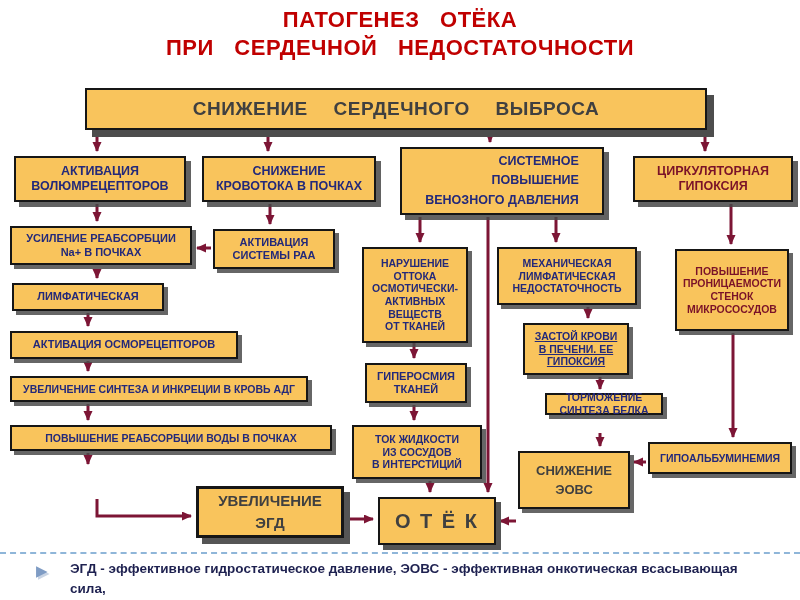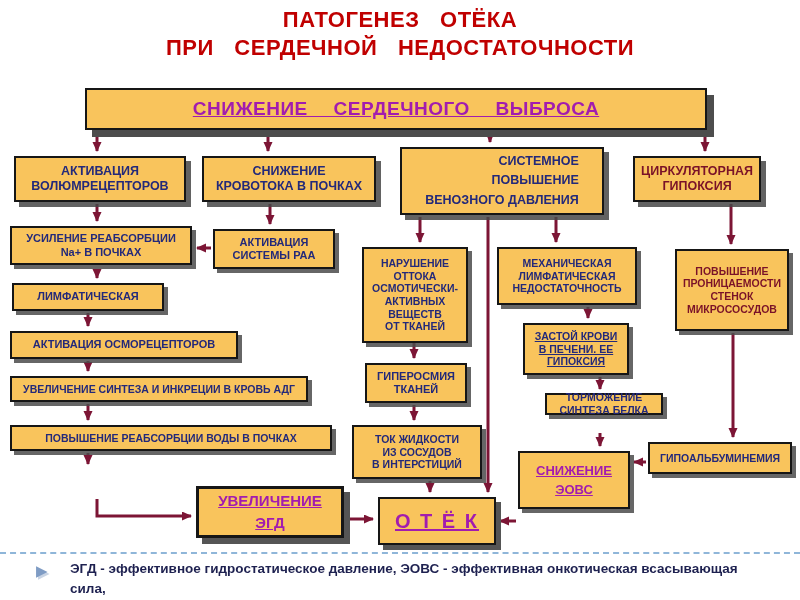--- a/index.html
+++ b/index.html
@@ -13,21 +13,21 @@
   }
   .title .ws{word-spacing:14px;letter-spacing:.5px;}
   .arrows{position:absolute;left:0;top:0;width:800px;height:600px;z-index:1;pointer-events:none;}
   .node{
     position:absolute;z-index:2;background:#f9c45c;border:2px solid #161616;
     box-shadow:4px 4px 0 rgba(75,75,75,.85);
     display:flex;align-items:center;justify-content:center;text-align:center;
     font-weight:bold;color:#23297a;font-size:11px;line-height:1.2;
     box-sizing:border-box;padding:2px 4px;white-space:pre-line;
   }
-  .red{color:#a21caf;text-decoration:underline;}
+  .red{color:#404040;}
   .maroon{color:#7a1228;}
   .main-node{font-size:19px;word-spacing:20px;letter-spacing:.5px;box-shadow:7px 7px 0 #4d4d4d;}
   .row2{font-size:12.5px;box-shadow:5px 5px 0 rgba(70,70,70,.85);}
   .tall{line-height:1.55;}
   .egd-node{font-size:15px;border-width:3px;box-shadow:6px 6px 0 #555;line-height:1.5;}
   .otek-node{font-size:20px;letter-spacing:2px;box-shadow:5px 5px 0 #555;}
   .eovs-node{font-size:13px;line-height:1.5;}
   .footer{
     position:absolute;left:0;right:0;bottom:0;height:46px;z-index:2;
     border-top:2px dashed #8fb6d9;background:#fff;
@@ -91,21 +91,21 @@
 
   <div class="node main-node red" style="left:85px;top:88px;width:622px;height:42px;">СНИЖЕНИЕ СЕРДЕЧНОГО ВЫБРОСА</div>
 
   <div class="node row2" style="left:14px;top:156px;width:172px;height:46px;">АКТИВАЦИЯ
 ВОЛЮМРЕЦЕПТОРОВ</div>
   <div class="node row2" style="left:202px;top:156px;width:174px;height:46px;">СНИЖЕНИЕ
 КРОВОТОКА В ПОЧКАХ</div>
   <div class="node row2 tall" style="left:400px;top:147px;width:204px;height:68px;text-align:right;">СИСТЕМНОЕ
 ПОВЫШЕНИЕ
 ВЕНОЗНОГО ДАВЛЕНИЯ</div>
-  <div class="node row2 maroon" style="left:633px;top:156px;width:128px;height:46px;">ЦИРКУЛЯТОРНАЯ
+  <div class="node row2 maroon" style="left:633px;top:156px;width:160px;height:46px;">ЦИРКУЛЯТОРНАЯ
 ГИПОКСИЯ</div>
 
   <div class="node" style="left:10px;top:226px;width:182px;height:39px;">УСИЛЕНИЕ РЕАБСОРБЦИИ
 Na+ В ПОЧКАХ</div>
   <div class="node" style="left:213px;top:229px;width:122px;height:40px;">АКТИВАЦИЯ
 СИСТЕМЫ РАА</div>
   <div class="node" style="left:12px;top:283px;width:152px;height:28px;">ЛИМФАТИЧЕСКАЯ</div>
   <div class="node" style="left:10px;top:331px;width:228px;height:28px;">АКТИВАЦИЯ ОСМОРЕЦЕПТОРОВ</div>
   <div class="node" style="left:10px;top:376px;width:298px;height:26px;font-size:10.5px;">УВЕЛИЧЕНИЕ СИНТЕЗА И ИНКРЕЦИИ В КРОВЬ АДГ</div>
   <div class="node" style="left:10px;top:425px;width:322px;height:26px;font-size:10.5px;">ПОВЫШЕНИЕ РЕАБСОРБЦИИ ВОДЫ В ПОЧКАХ</div>

